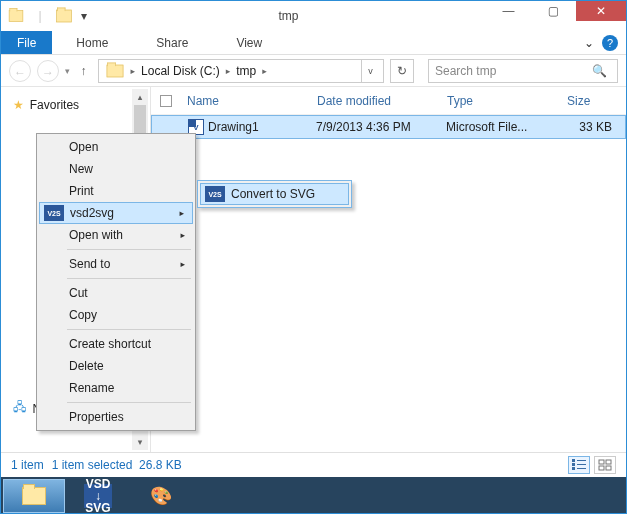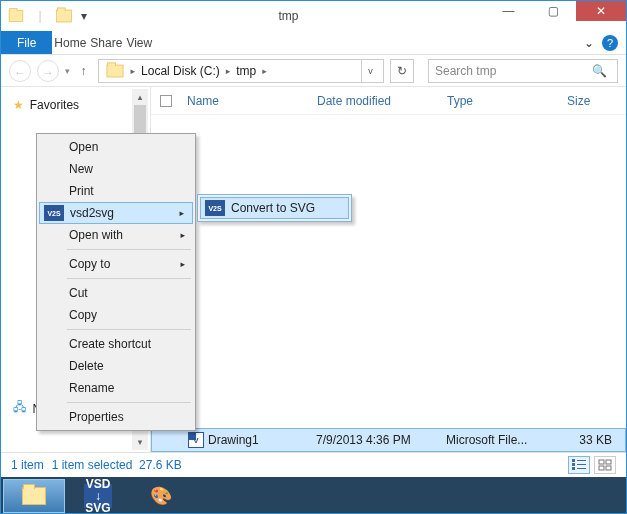--- a/index.html
+++ b/index.html
@@ -9,21 +9,21 @@
   
   .titlebar { height: 30px; display: flex; align-items: center; background: #fff; }
   .titlebar .qat { display: flex; align-items: center; gap: 2px; padding-left: 4px; }
   .qat-icon { width: 22px; height: 22px; display:flex; align-items:center; justify-content:center; }
   .titlebar .title { flex: 1; text-align: center; color: #444; font-size: 12px; }
   .winbtns { display: flex; height: 100%; }
   .winbtn { width: 45px; height: 20px; display: flex; align-items:center; justify-content:center; color:#555; }
   .winbtn.close { background: #c75050; color: #fff; width: 50px; }
   .tabstrip { height: 24px; display:flex; align-items:center; border-bottom: 1px solid #e0e0e0; }
   .file-tab { background: #1979ca; color:#fff; padding: 4px 16px; height:100%; display:flex; align-items:center; }
-  .tab { padding: 0 2px; color:#444; height:100%; display:flex; align-items:center; }
+  .tab { padding: 0 24px; color:#444; height:100%; display:flex; align-items:center; }
   .tabspacer { flex:1; }
   .tabright { padding-right: 8px; display:flex; align-items:center; gap:8px; color:#333; }
 
   
   .addrrow { height: 32px; display:flex; align-items:center; gap:6px; padding: 0 8px; border-bottom:1px solid #e5e5e5; }
   .navarrow { width:22px; height:22px; border:1px solid #ccc; border-radius:50%; display:flex; align-items:center; justify-content:center; color:#888; }
   .navarrow.disabled { color:#ccc; border-color:#e0e0e0; }
   .uparrow { width:16px; text-align:center; color:#555; }
   .breadcrumbs { flex:1; height:24px; border:1px solid #ccc; display:flex; align-items:center; padding:0 4px; gap:2px;}
   .crumb { padding: 0 4px; color:#222; }
@@ -36,21 +36,21 @@
   
   .body { flex:1; display:flex; min-height:0; border-bottom: 1px solid #e0e0e0;}
   .nav { width:150px; border-right: 1px solid #e5e5e5; padding: 8px 4px 4px 10px; color:#222; position:relative;}
   .navscroll { position:absolute; right:2px; top:2px; width:16px; height:calc(100% - 4px); display:flex; flex-direction:column; align-items:center;}
   .navscroll .arrow { height:16px; width:100%; background:#f0f0f0; display:flex; align-items:center; justify-content:center; color:#666; font-size:9px;}
   .navscroll .track { flex:1; width:100%; background:#f0f0f0; position:relative; }
   .navscroll .thumb { position:absolute; top:0; left:2px; right:2px; height:30px; background:#cdcdcd; }
   .navitem { display:flex; align-items:center; gap:6px; padding: 3px 2px; }
   .star { color:#f3c04b; }
   .neticon { color:#2c8dd6; }
-  .filelist { flex:1; display:flex; flex-direction:column;justify-content:space-between; }
+  .filelist { flex:1; display:flex; flex-direction:column; }
   .columns { height:28px; display:flex; align-items:center; color:#3a6ea5; border-bottom:1px solid #f0f0f0; }
   .col { padding: 0 6px; }
   .col.cb { width:30px; display:flex; align-items:center; justify-content:center;}
   .col.name { width:130px;}
   .col.date { width:130px;}
   .col.type { width:120px;}
   .col.size { width:60px; }
   .cbox { width:12px; height:12px; border:1px solid #999; background:#fff; }
   .row { height:24px; display:flex; align-items:center; background:#cde8ff; border:1px solid #7bb6e6; }
   .row .cell { padding:0 6px; color:#222; }
@@ -62,21 +62,21 @@
   .visio-icon { width:16px; height:16px; background:#fff; border:1px solid #2b579a; display:flex; align-items:center; justify-content:center; color:#2b579a; font-size:8px; font-weight:bold; position:relative;}
   .visio-icon::before { content:""; position:absolute; left:-1px; top:-1px; width:8px; height:8px; background:#2b579a; }
 
   
   .ctxmenu { position:absolute; left:35px; top:132px; width:160px; background:#f0f0f0; border:1px solid #a0a0a0; box-shadow: 3px 3px 3px rgba(0,0,0,.2); padding:2px;}
   .menuitem { height:22px; display:flex; align-items:center; padding-left:30px; position:relative; color:#222;}
   .menuitem .arrow { position:absolute; right:8px; font-size:9px; color:#333;}
   .menuitem.sel { background:#cde8ff; border:1px solid #7bb6e6; }
   .menuitem .micon { position:absolute; left:4px; width:20px; height:18px; display:flex; align-items:center;}
   .menusep { height:1px; background:#d0d0d0; margin:3px 2px 3px 28px;}
-  .submenu { position:absolute; left:196px; top:193px; width:155px; background:#f0f0f0; border:1px solid #7bb6e6; box-shadow: 3px 3px 3px rgba(0,0,0,.2); padding:2px;}
+  .submenu { position:absolute; left:196px; top:179px; width:155px; background:#f0f0f0; border:1px solid #7bb6e6; box-shadow: 3px 3px 3px rgba(0,0,0,.2); padding:2px;}
   .submenu .menuitem { background:#cde8ff; border:1px solid #7bb6e6; }
 
   
   .status { height:24px; display:flex; align-items:center; padding: 0 10px; gap:8px; color:#1b6fbb; }
   .status .spacer { flex:1; }
   .viewbtns { display:flex; gap:4px;}
   .viewbtn { width:22px; height:18px; border:1px solid #ccc; display:flex; align-items:center; justify-content:center;}
   .viewbtn.sel { border-color:#7bb6e6; background:#eaf4ff;}
 
   
@@ -187,21 +187,21 @@
         <div class="cell date">7/9/2013 4:36 PM</div>
         <div class="cell type">Microsoft File...</div>
         <div class="cell size">33 KB</div>
       </div>
     </div>
   </div>
 
   <div class="status">
     <span>1 item</span>
     <span>
-      <span>1 item selected</span>&nbsp;&nbsp;<span>27.6 KB</span>
+      <span>1 item selected</span>&nbsp;&nbsp;<span>26.8 KB</span>
     </span>
     <div class="spacer"></div>
     <div class="viewbtns">
       <div class="viewbtn sel">
         <svg width="14" height="12">
             <rect x="0" y="0" width="3" height="3" fill="#3a6ea5"></rect>
             <rect x="5" y="1" width="9" height="1" fill="#3a6ea5"></rect>
             <rect x="0" y="4" width="3" height="3" fill="#3a6ea5"></rect>
             <rect x="5" y="5" width="9" height="1" fill="#3a6ea5"></rect>
             <rect x="0" y="8" width="3" height="3" fill="#3a6ea5"></rect>
@@ -249,21 +249,21 @@
         </span>
       <span>vsd2svg</span>
       <span class="arrow">▸</span>
     </div>
     <div class="menuitem">
       <span>Open with</span>
       <span class="arrow">▸</span>
     </div>
     <div class="menusep"></div>
     <div class="menuitem">
-      <span>Copy to</span>
+      <span>Send to</span>
       <span class="arrow">▸</span>
     </div>
     <div class="menusep"></div>
     <div class="menuitem">Cut</div>
     <div class="menuitem">Copy</div>
     <div class="menusep"></div>
     <div class="menuitem">Create shortcut</div>
     <div class="menuitem">Delete</div>
     <div class="menuitem">Rename</div>
     <div class="menusep"></div>

